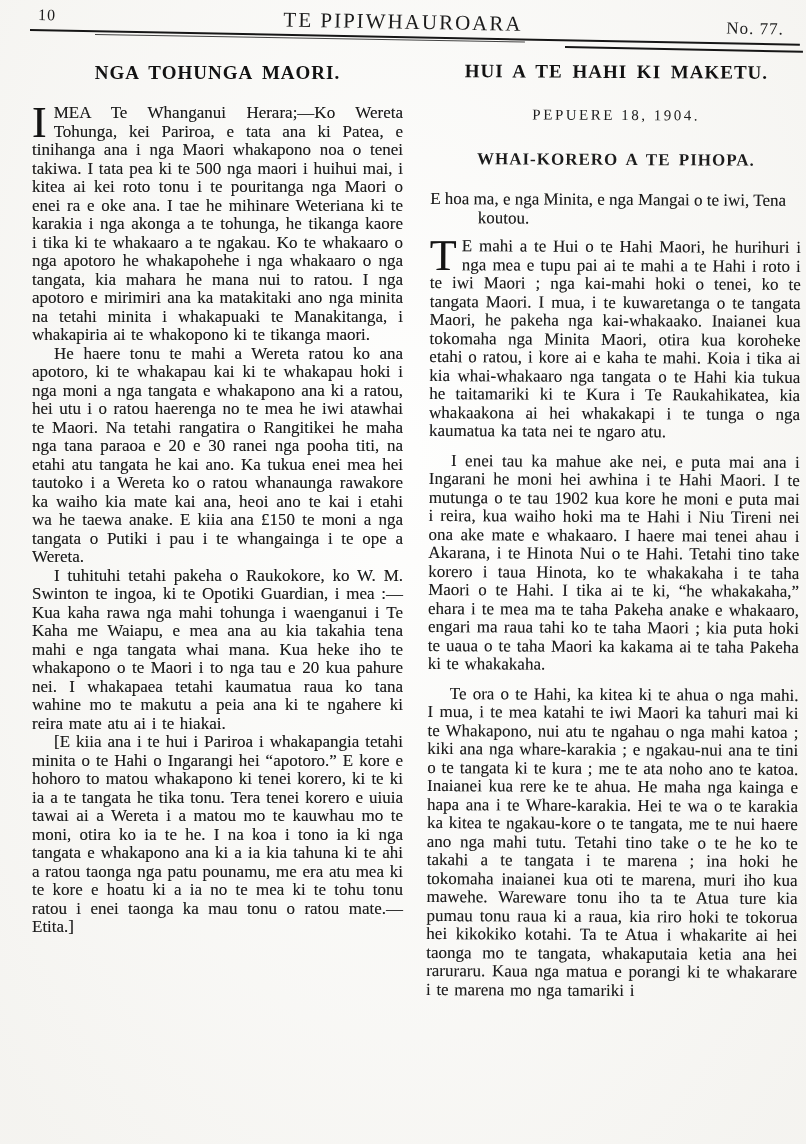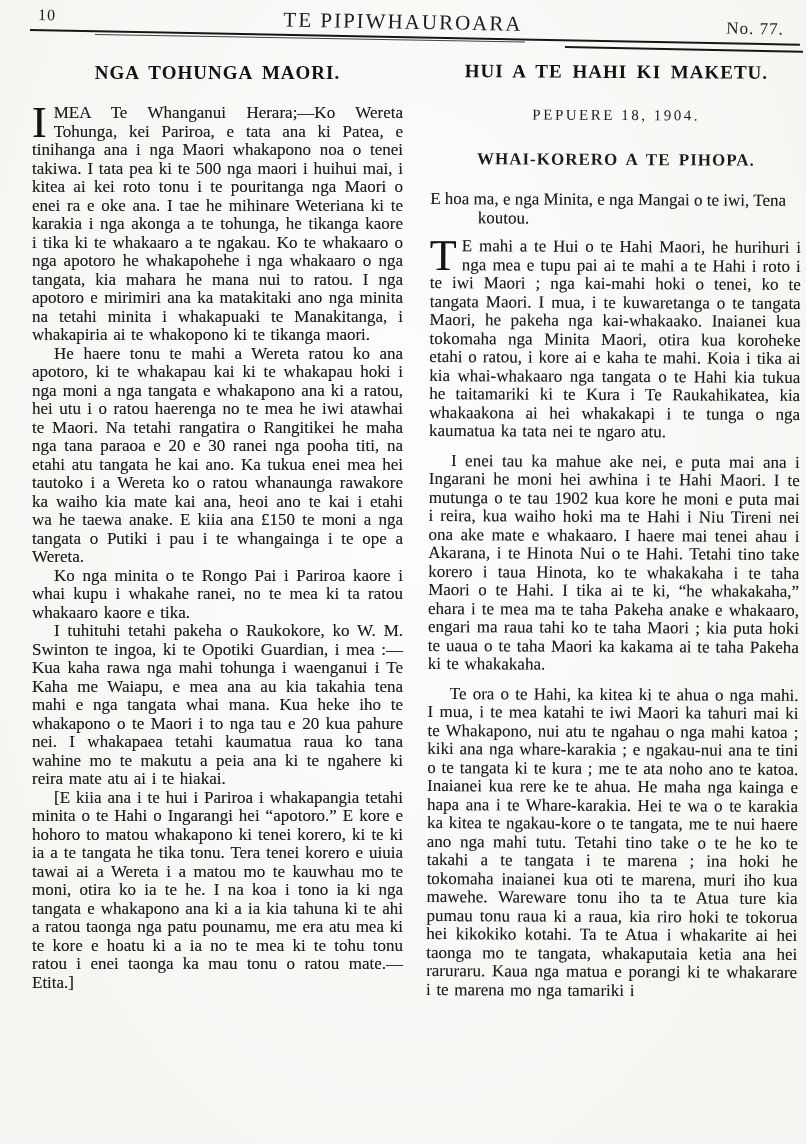--- a/index.html
+++ b/index.html
@@ -103,21 +103,20 @@
     <div class="rule rule-double"></div>
     <div class="rule rule-right"></div>
   </header>
 
   <main class="columns">
 
     <section class="col col-left">
       <h2 class="article-heading">NGA TOHUNGA MAORI.</h2>
       <p class="para"><span class="dropcap">I</span><span>MEA Te Whanganui Herara;—Ko Wereta Tohunga, kei Pariroa, e tata ana ki Patea, e tinihanga ana i nga Maori whakapono noa o tenei takiwa.  I tata pea ki te 500 nga maori i huihui mai, i kitea ai kei roto tonu i te pouritanga nga Maori o enei ra e oke ana.  I tae he mihinare Weteriana ki te karakia i nga akonga a te tohunga, he tikanga kaore i tika ki te whakaaro a te ngakau.  Ko te whakaaro o nga apotoro he whakapohehe i nga whakaaro o nga tangata, kia mahara he mana nui to ratou.  I nga apotoro e mirimiri ana ka matakitaki ano nga minita na tetahi minita i whakapuaki te Manakitanga, i whakapiria ai te whakopono ki te tikanga maori.</span></p>
       <p class="para indent">He haere tonu te mahi a Wereta ratou ko ana apotoro, ki te whakapau kai ki te whakapau hoki i nga moni a nga tangata e whakapono ana ki a ratou, hei utu i o ratou haerenga no te mea he iwi atawhai te Maori.  Na tetahi rangatira o Rangitikei he maha nga tana paraoa e 20 e 30 ranei nga pooha titi, na etahi atu tangata he kai ano.  Ka tukua enei mea hei tautoko i a Wereta ko o ratou whanaunga rawakore ka waiho kia mate kai ana, heoi ano te kai i etahi wa he taewa anake.  E kiia ana £150 te moni a nga tangata o Putiki i pau i te whangainga i te ope a Wereta.</p>
-      <p class="para indent">Ko nga minita o te Rongo Pai i Pariroa kaore i whai kupu i whakahe ranei, no te mea ki ta ratou whakaaro kaore e tika.</p>
       <p class="para indent">I tuhituhi tetahi pakeha o Raukokore, ko W. M. Swinton te ingoa, ki te Opotiki Guardian, i mea :—Kua kaha rawa nga mahi tohunga i waenganui i Te Kaha me Waiapu, e mea ana au kia takahia tena mahi e nga tangata whai mana.  Kua heke iho te whakapono o te Maori i to nga tau e 20 kua pahure nei.  I whakapaea tetahi kaumatua raua ko tana wahine mo te makutu a peia ana ki te ngahere ki reira mate atu ai i te hiakai.</p>
       <p class="para indent">[E kiia ana i te hui i Pariroa i whakapangia tetahi minita o te Hahi o Ingarangi hei “apotoro.”  E kore e hohoro to matou whakapono ki tenei korero, ki te ki ia a te tangata he tika tonu.  Tera tenei korero e uiuia tawai ai a Wereta i a matou mo te kauwhau mo te moni, otira ko ia te he.  I na koa i tono ia ki nga tangata e whakapono ana ki a ia kia tahuna ki te ahi a ratou taonga nga patu pounamu, me era atu mea ki te kore e hoatu ki a ia no te mea ki te tohu tonu ratou i enei taonga ka mau tonu o ratou mate.—Etita.]</p>
     </section>
 
     <section class="col col-right">
       <h2 class="article-heading">HUI A TE HAHI KI MAKETU.</h2>
       <div class="date-line">PEPUERE 18, 1904.</div>
       <h3 class="sub-heading">WHAI-KORERO A TE PIHOPA.</h3>
       <p class="salutation">E hoa ma, e nga Minita, e nga Mangai o te iwi, Tena koutou.</p>
       <p class="para"><span class="dropcap">T</span><span>E mahi a te Hui o te Hahi Maori, he hurihuri i nga mea e tupu pai ai te mahi a te Hahi i roto i te iwi Maori ;  nga kai-mahi hoki o tenei, ko te tangata Maori.  I mua, i te kuwaretanga o te tangata Maori, he pakeha nga kai-whakaako.  Inaianei kua tokomaha nga Minita Maori, otira kua koroheke etahi o ratou, i kore ai e kaha te mahi.  Koia i tika ai kia whai-whakaaro nga tangata o te Hahi kia tukua he taitamariki ki te Kura i Te Raukahikatea, kia whakaakona ai hei whakakapi i te tunga o nga kaumatua ka tata nei te ngaro atu.</span></p>

